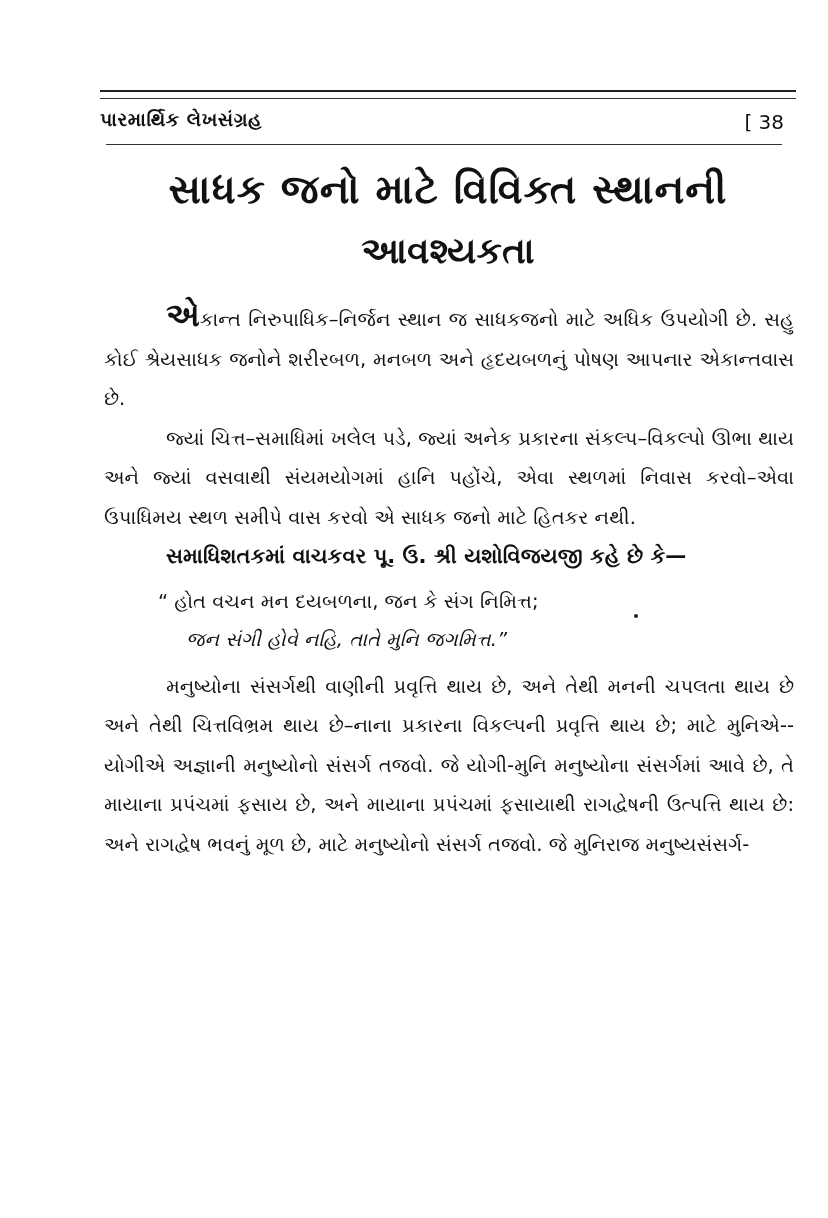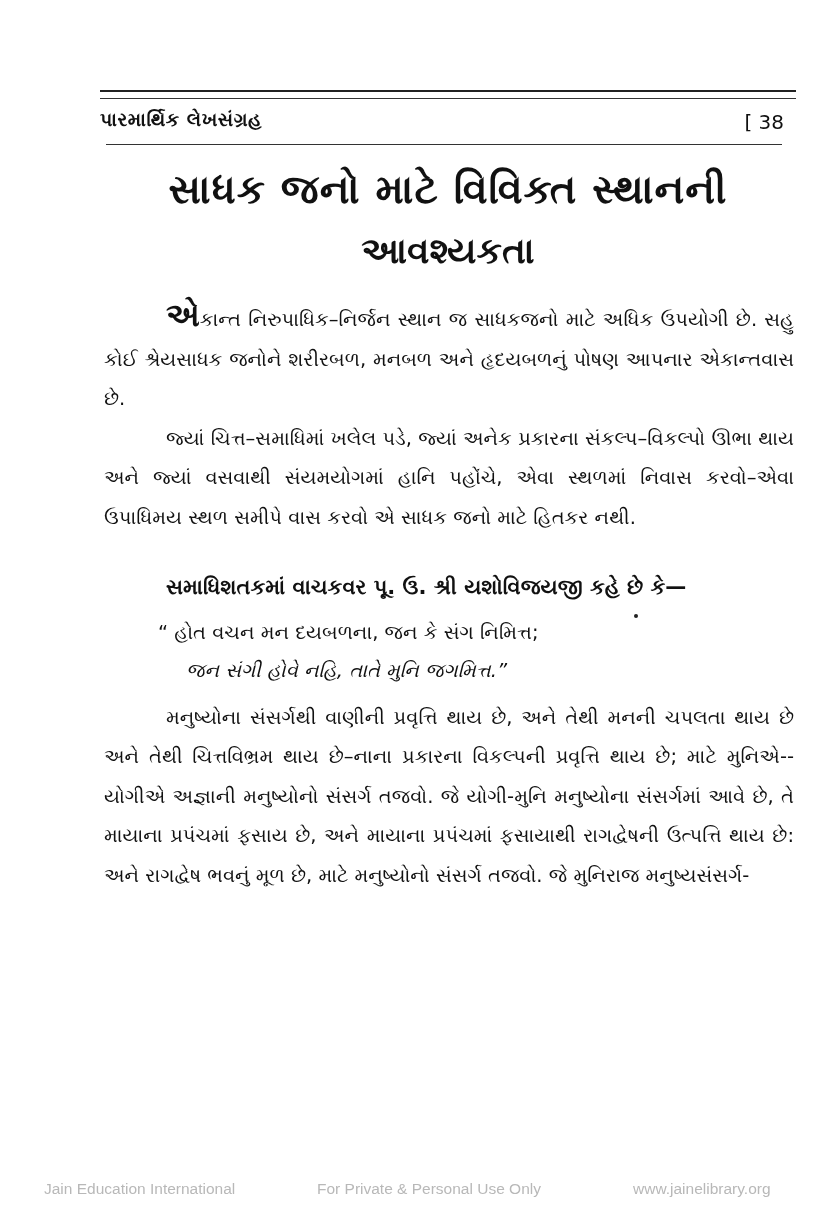--- a/index.html
+++ b/index.html
@@ -12,21 +12,21 @@
   .rh-title { position: absolute; left: 0; top: 0; font-size: 19px; font-weight: bold; letter-spacing: 0.5px; }
   .rh-page { position: absolute; right: 12px; top: 2px; font-size: 20px; }
   .rule-single { position: absolute; left: 106px; width: 676px; top: 136px; border-top: 1px solid #333; }
   .title { position: absolute; left: 100px; width: 696px; text-align: center; font-weight: bold; }
   .title.l1 { top: 158px; font-size: 40px; letter-spacing: 1px; }
   .title.l2 { top: 222px; font-size: 36px; }
   .body-text { position: absolute; left: 104px; width: 690px; top: 292px; font-size: 19.5px; line-height: 39.5px; }
   .para { margin: 0; text-align: justify; }
   .indent { text-indent: 62px; }
   .drop { font-size: 32px; font-weight: bold; line-height: 20px; }
-  .bold-para { font-weight: bold; font-size: 21px; margin-top: 31px; }
+  .bold-para { font-weight: bold; font-size: 21px; }
   .quote { margin: 6px 0 8px 54px; line-height: 38px; }
   .quote .q2 { padding-left: 28px; font-style: italic; }
   .stray-dot { position: absolute; left: 634px; top: 606px; width: 4px; height: 4px; border-radius: 50%; background: #222; }
   .footer { position: absolute; top: 1172px; left: 0; width: 828px; height: 30px; font-family: "Liberation Sans", sans-serif;
             font-size: 15.5px; color: #b8b8b8; }
   .footer span { position: absolute; top: 0; }
   .f1 { left: 44px; } .f2 { left: 317px; } .f3 { left: 633px; }
 </style>
 </head>
 <body>
@@ -50,18 +50,13 @@
     <p class="para indent bold-para">સમાધિશતકમાં વાચકવર પૂ. ઉ. શ્રી યશોવિજયજી કહે છે કે—</p>
     <div class="quote">
       <div>“ હોત વચન મન દયબળના, જન કે સંગ નિમિત્ત;</div>
       <div class="q2">જન સંગી હોવે નહિ, તાતે મુનિ જગમિત્ત.”</div>
     </div>
     <p class="para indent">મનુષ્યોના સંસર્ગથી વાણીની પ્રવૃત્તિ થાય છે, અને તેથી મનની ચપલતા થાય છે અને તેથી ચિત્તવિભ્રમ થાય છે–નાના પ્રકારના વિકલ્પની પ્રવૃત્તિ થાય છે; માટે મુનિએ--યોગીએ અજ્ઞાની મનુષ્યોનો સંસર્ગ તજવો. જે યોગી-મુનિ મનુષ્યોના સંસર્ગમાં આવે છે, તે માયાના પ્રપંચમાં ફસાય છે, અને માયાના પ્રપંચમાં ફસાયાથી રાગદ્વેષની ઉત્પત્તિ થાય છે: અને રાગદ્વેષ ભવનું મૂળ છે, માટે મનુષ્યોનો સંસર્ગ તજવો. જે મુનિરાજ મનુષ્યસંસર્ગ-</p>
   </div>
 
   <div class="stray-dot"></div>
 
-  <div class="footer">
-    <span class="f1">Jain Education International</span>
-    <span class="f2">For Private &amp; Personal Use Only</span>
-    <span class="f3">www.jainelibrary.org</span>
-  </div>
 </div>
 
 </body></html>

